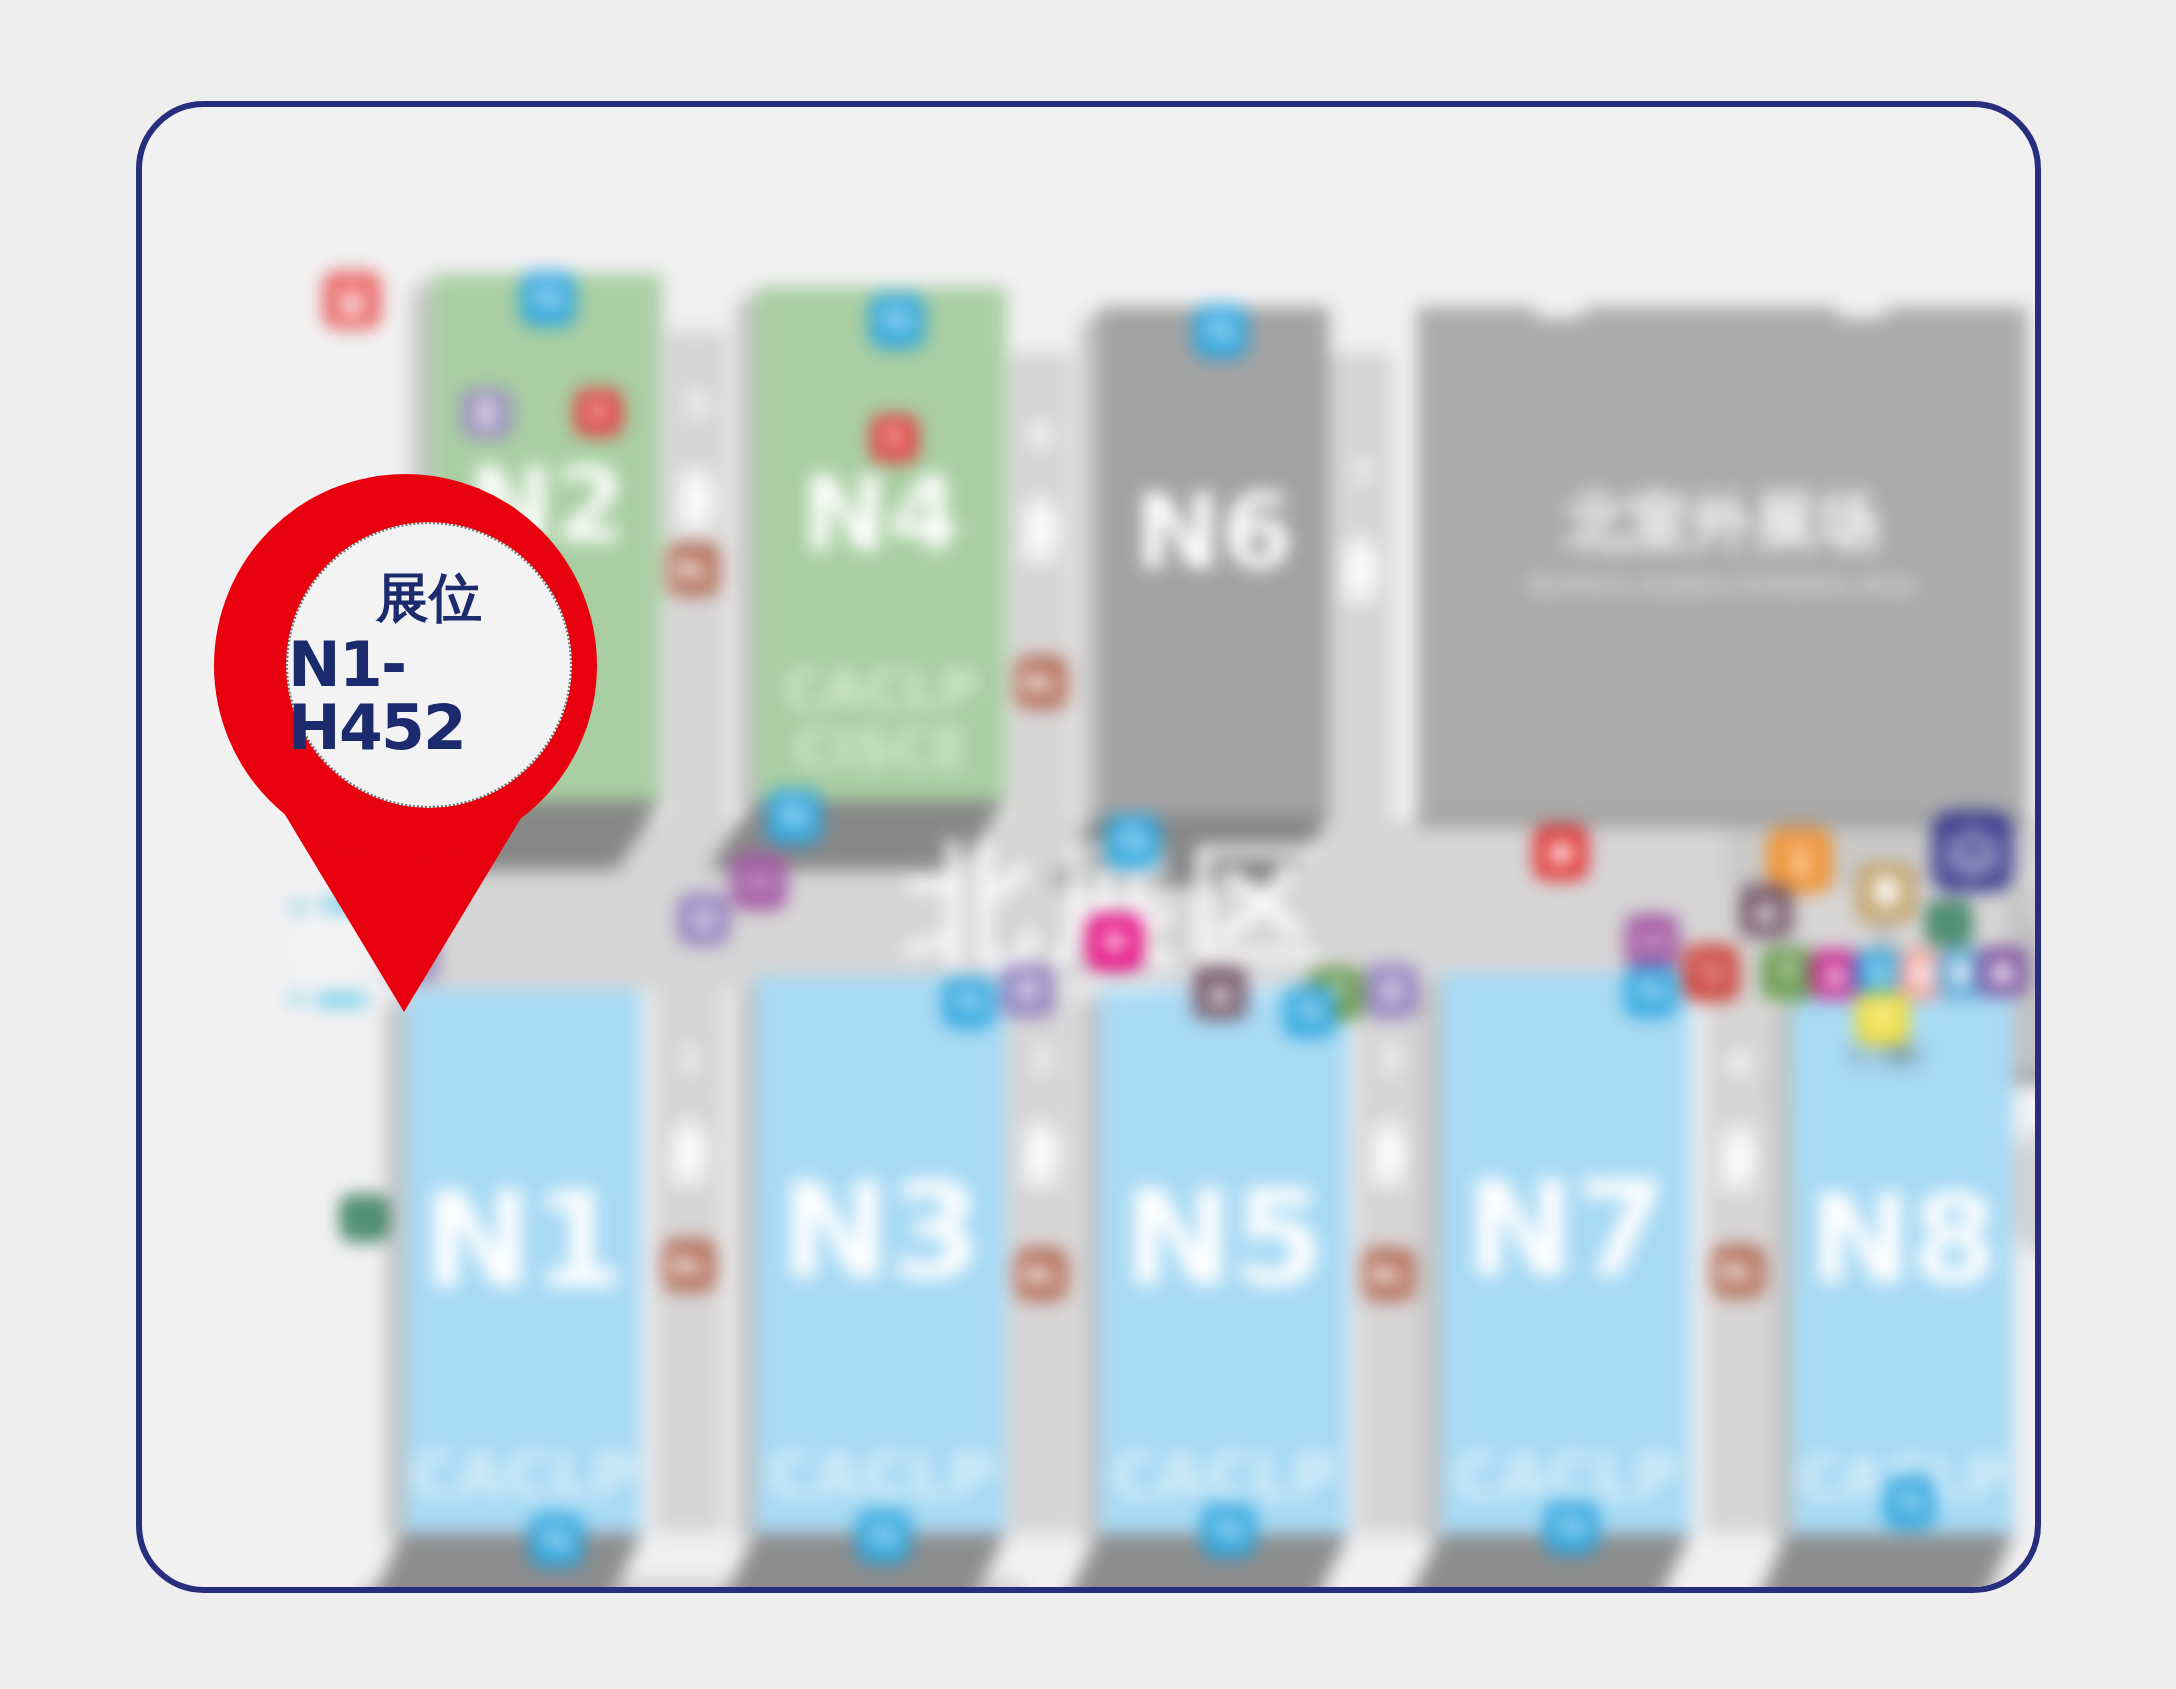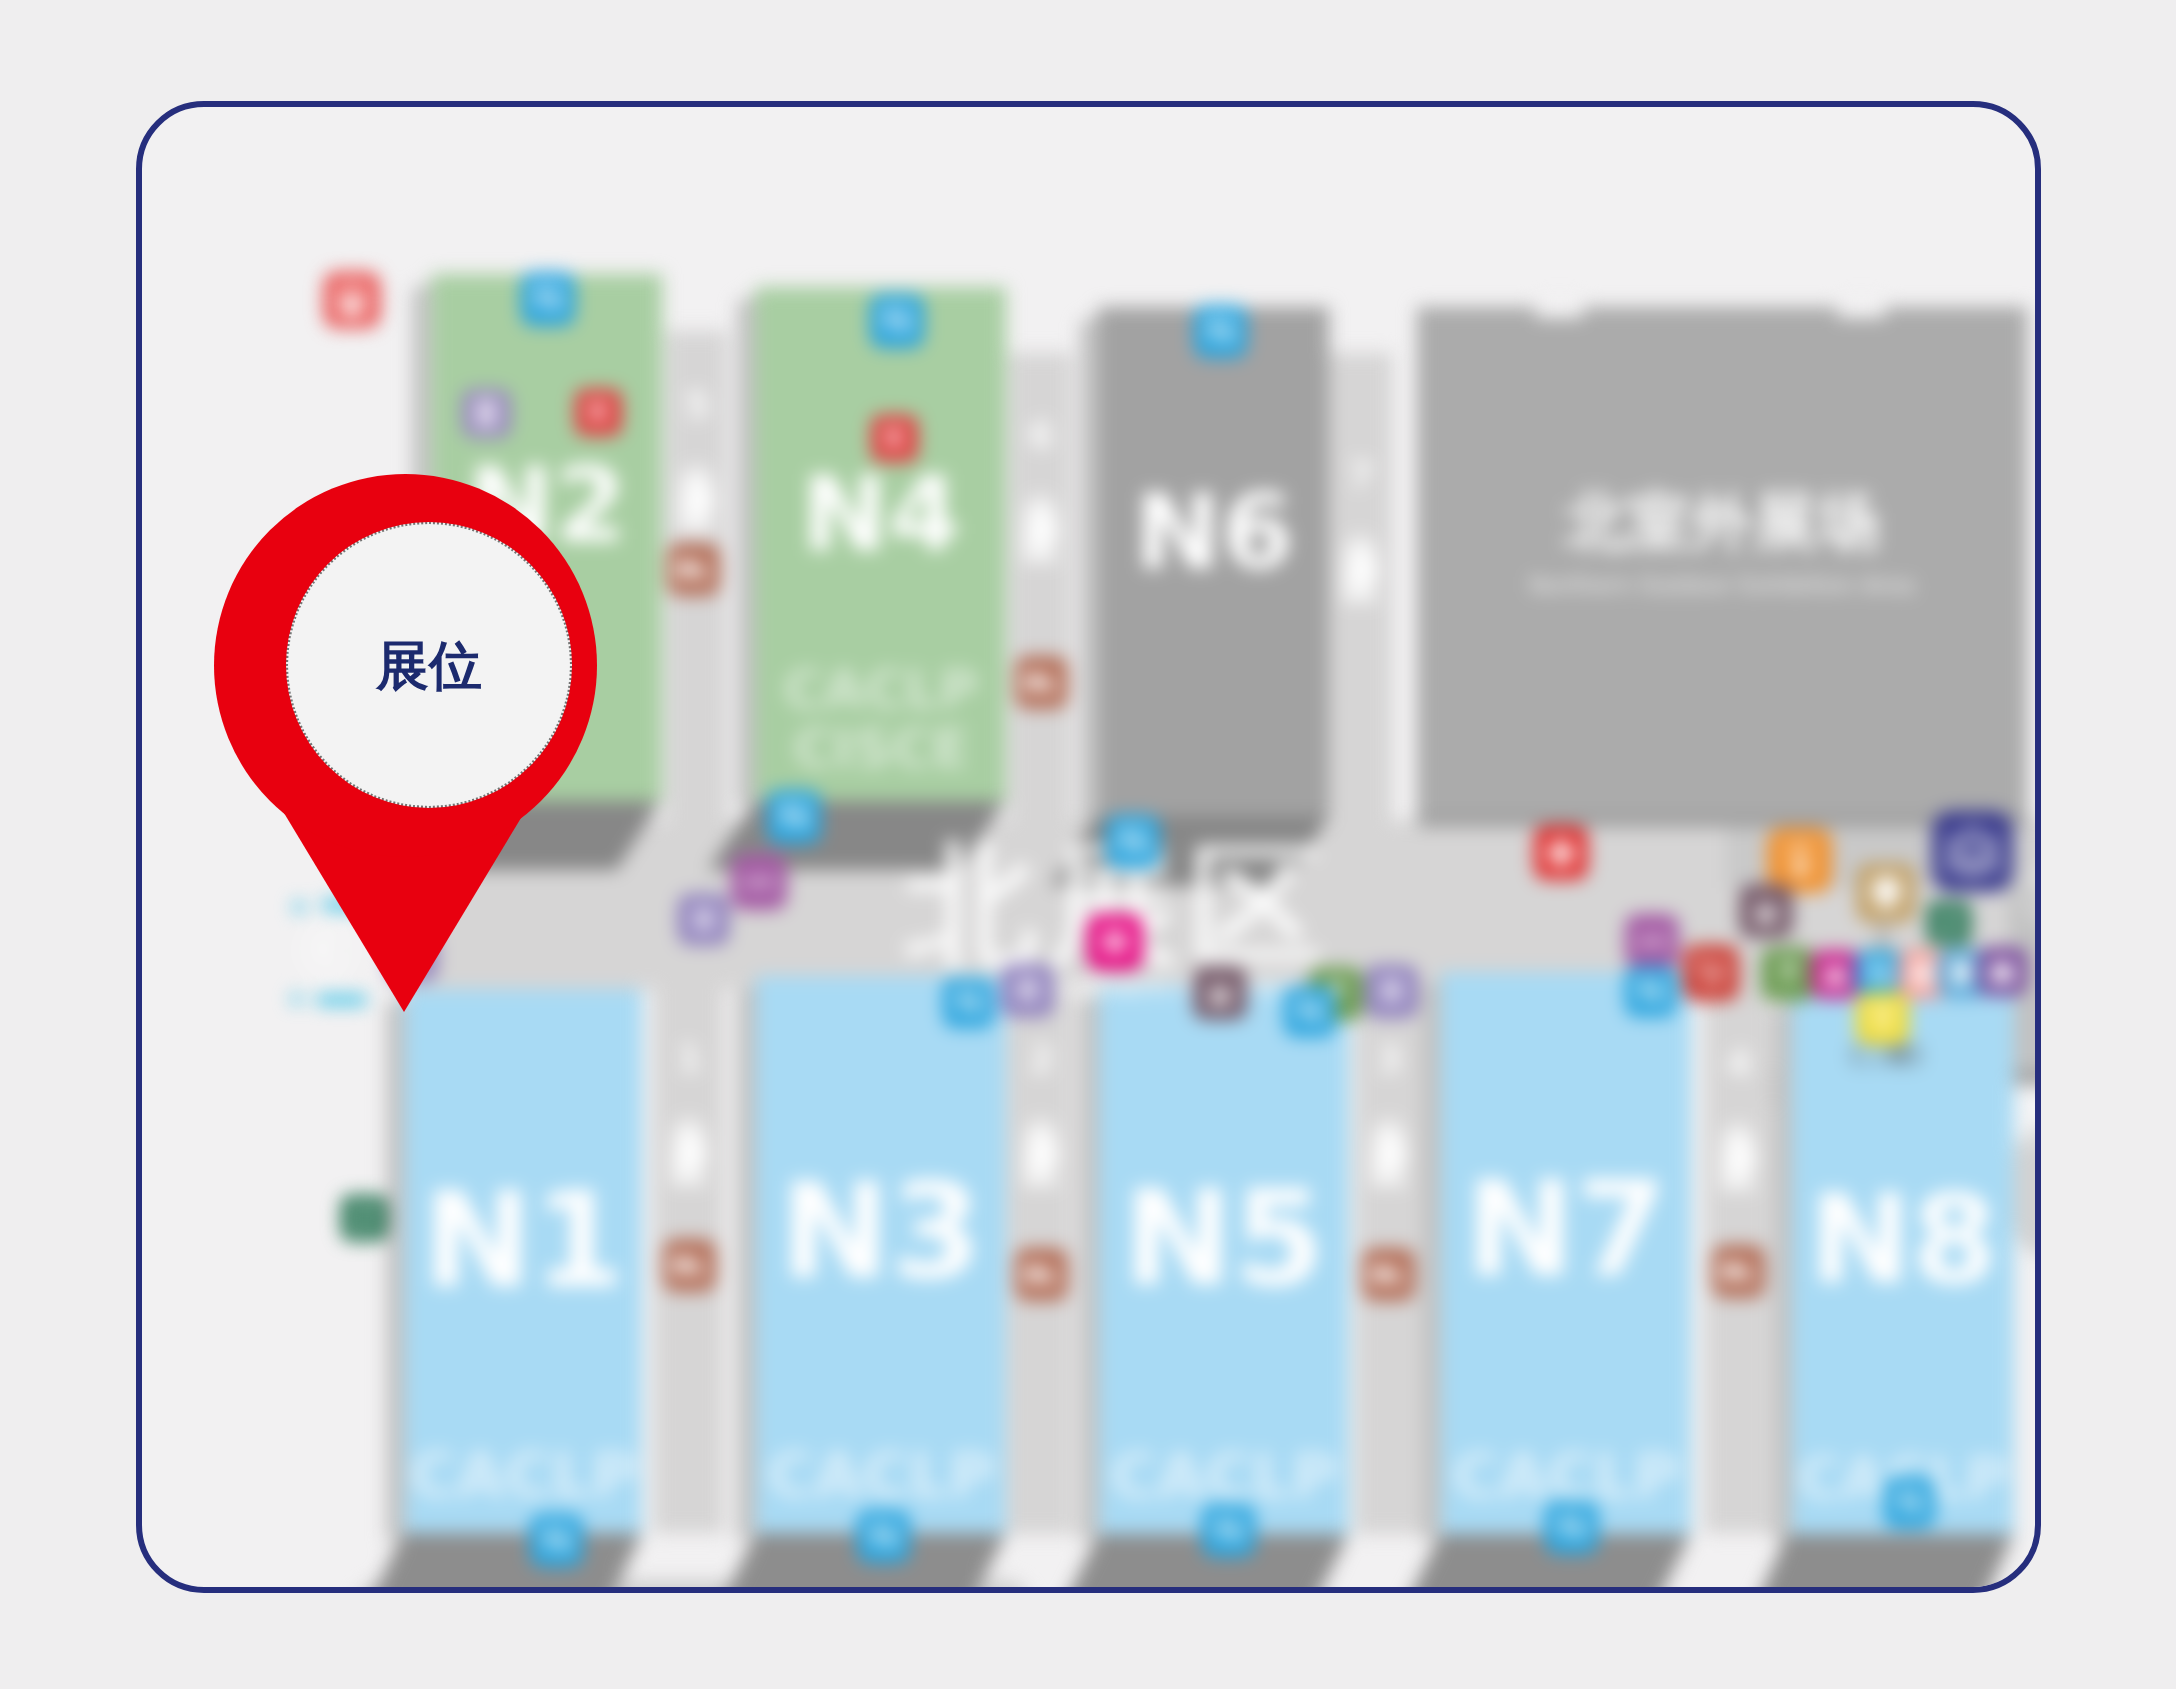--- a/index.html
+++ b/index.html
@@ -542,17 +542,18 @@
           <div class="entrance" style="left: 156px; top: 815px;">C</div>
         </div>
     </div>
   </div>
 
   <div class="pin">
     <div class="pin-tri"></div>
     <div class="pin-circle"></div>
     <div class="pin-disc">
       <div class="pin-line1">展位</div>
+      <div class="pin-line2">N1-H452</div>
     </div>
   </div>
 
 </div>
 
 
 </body></html>

